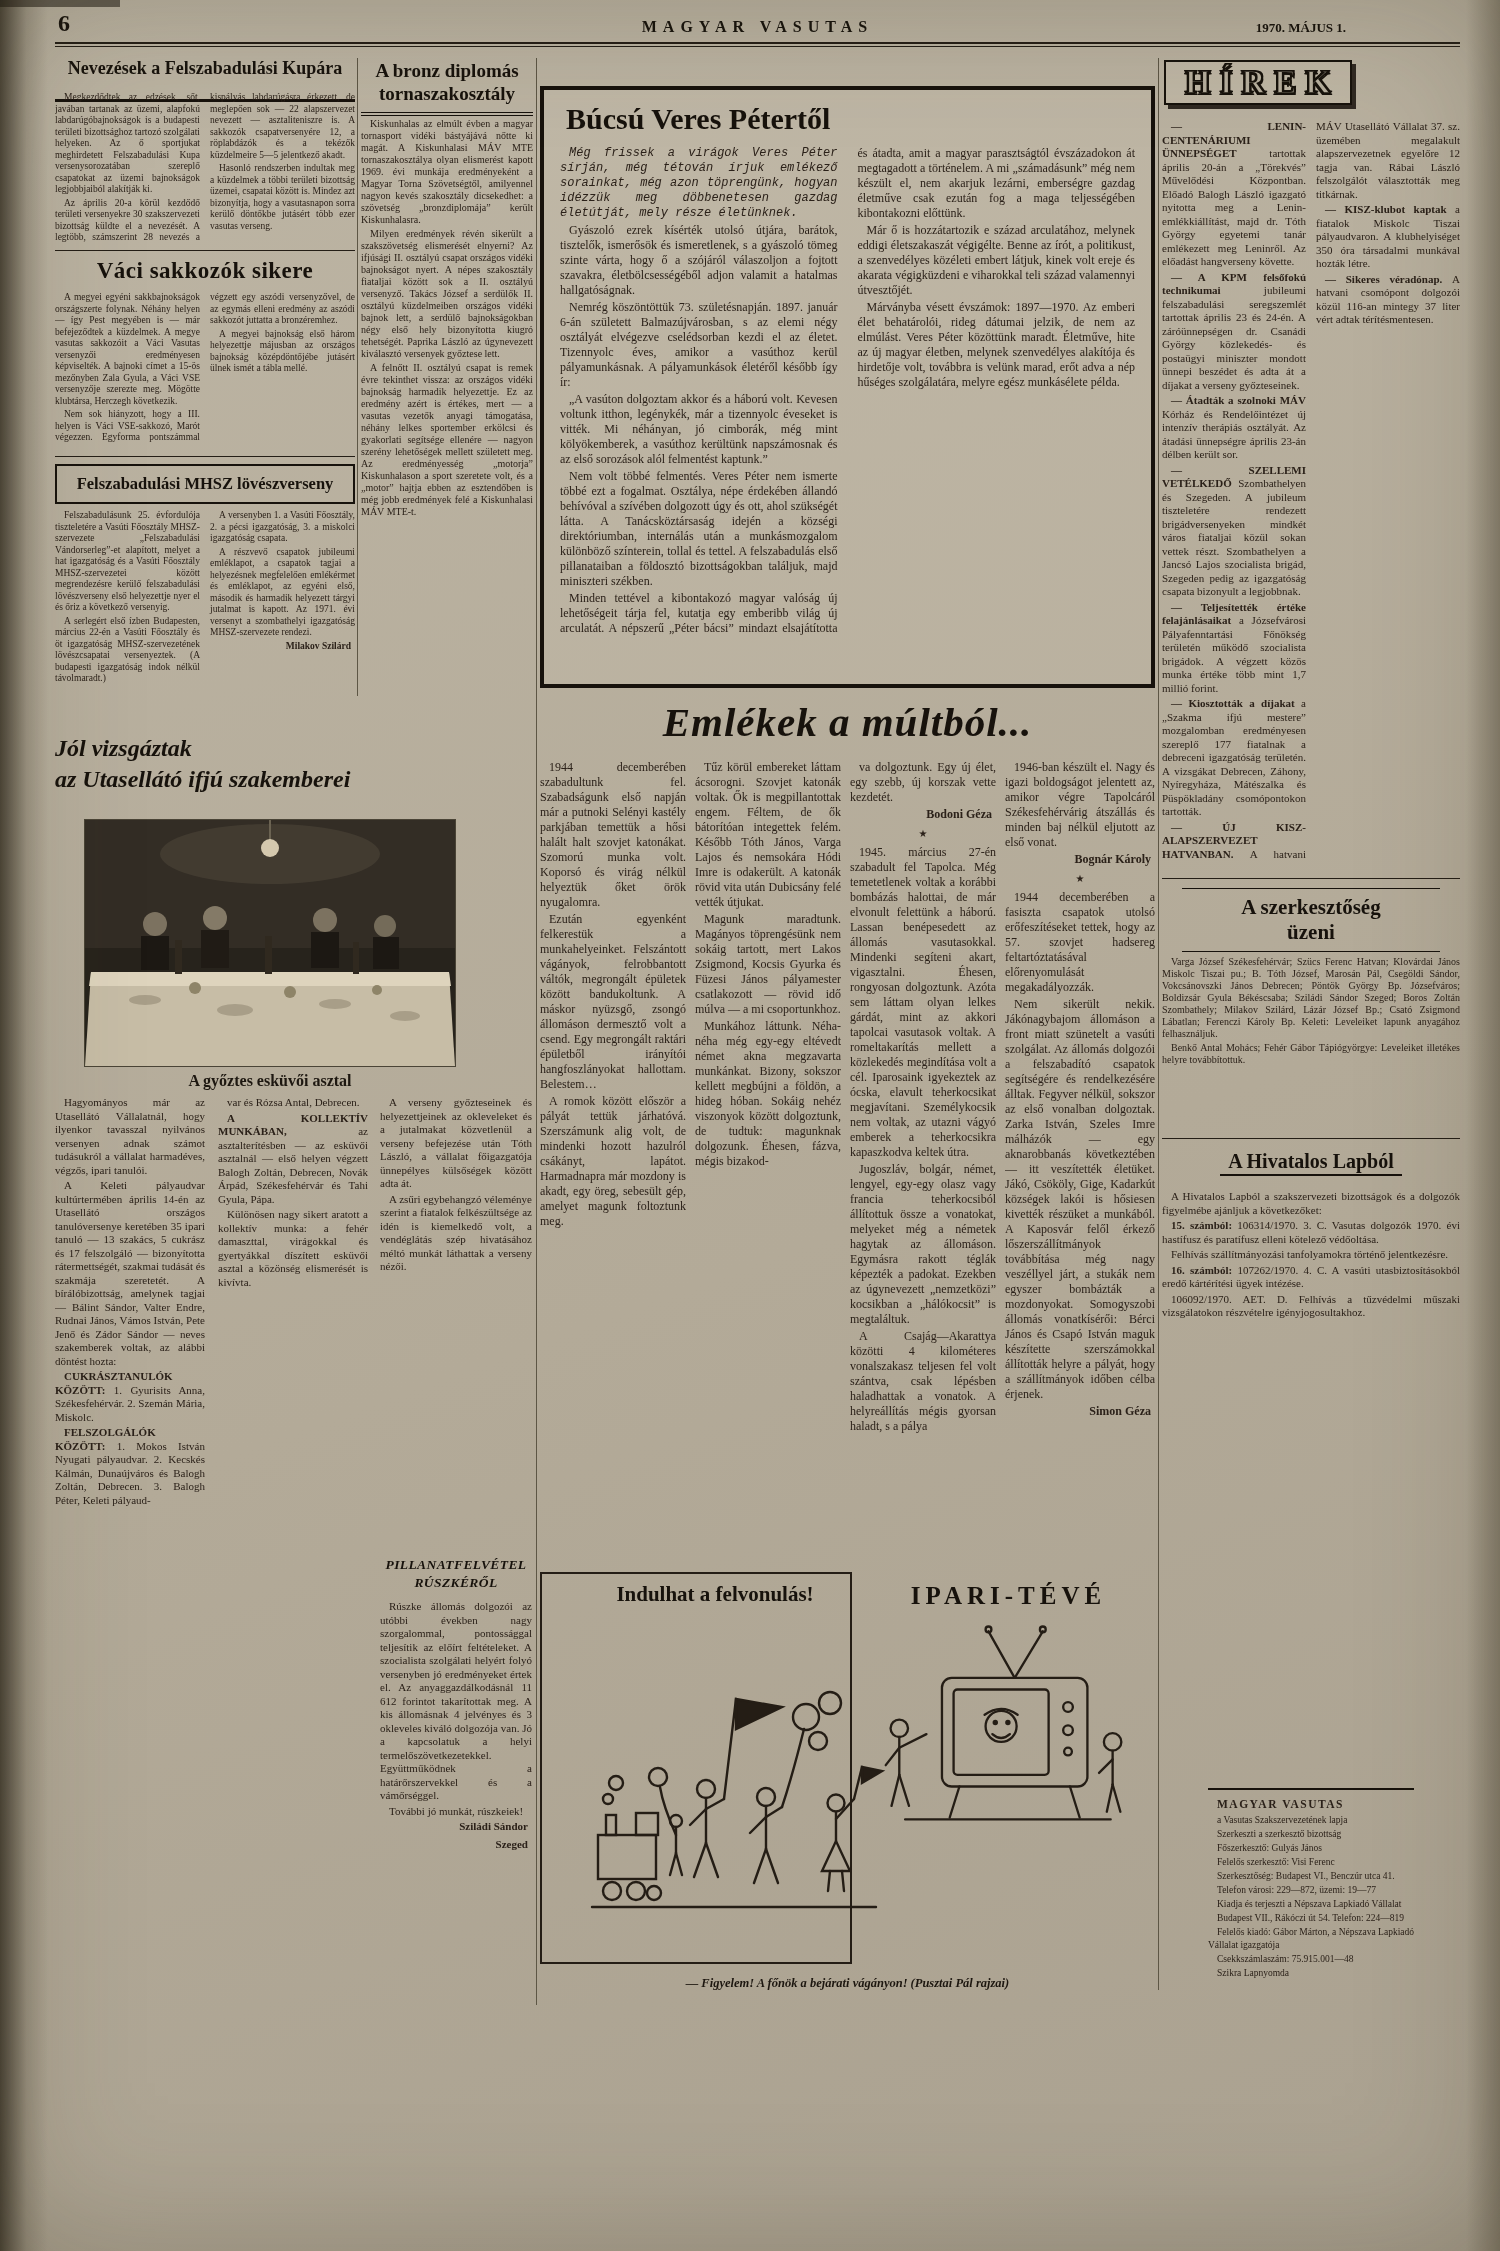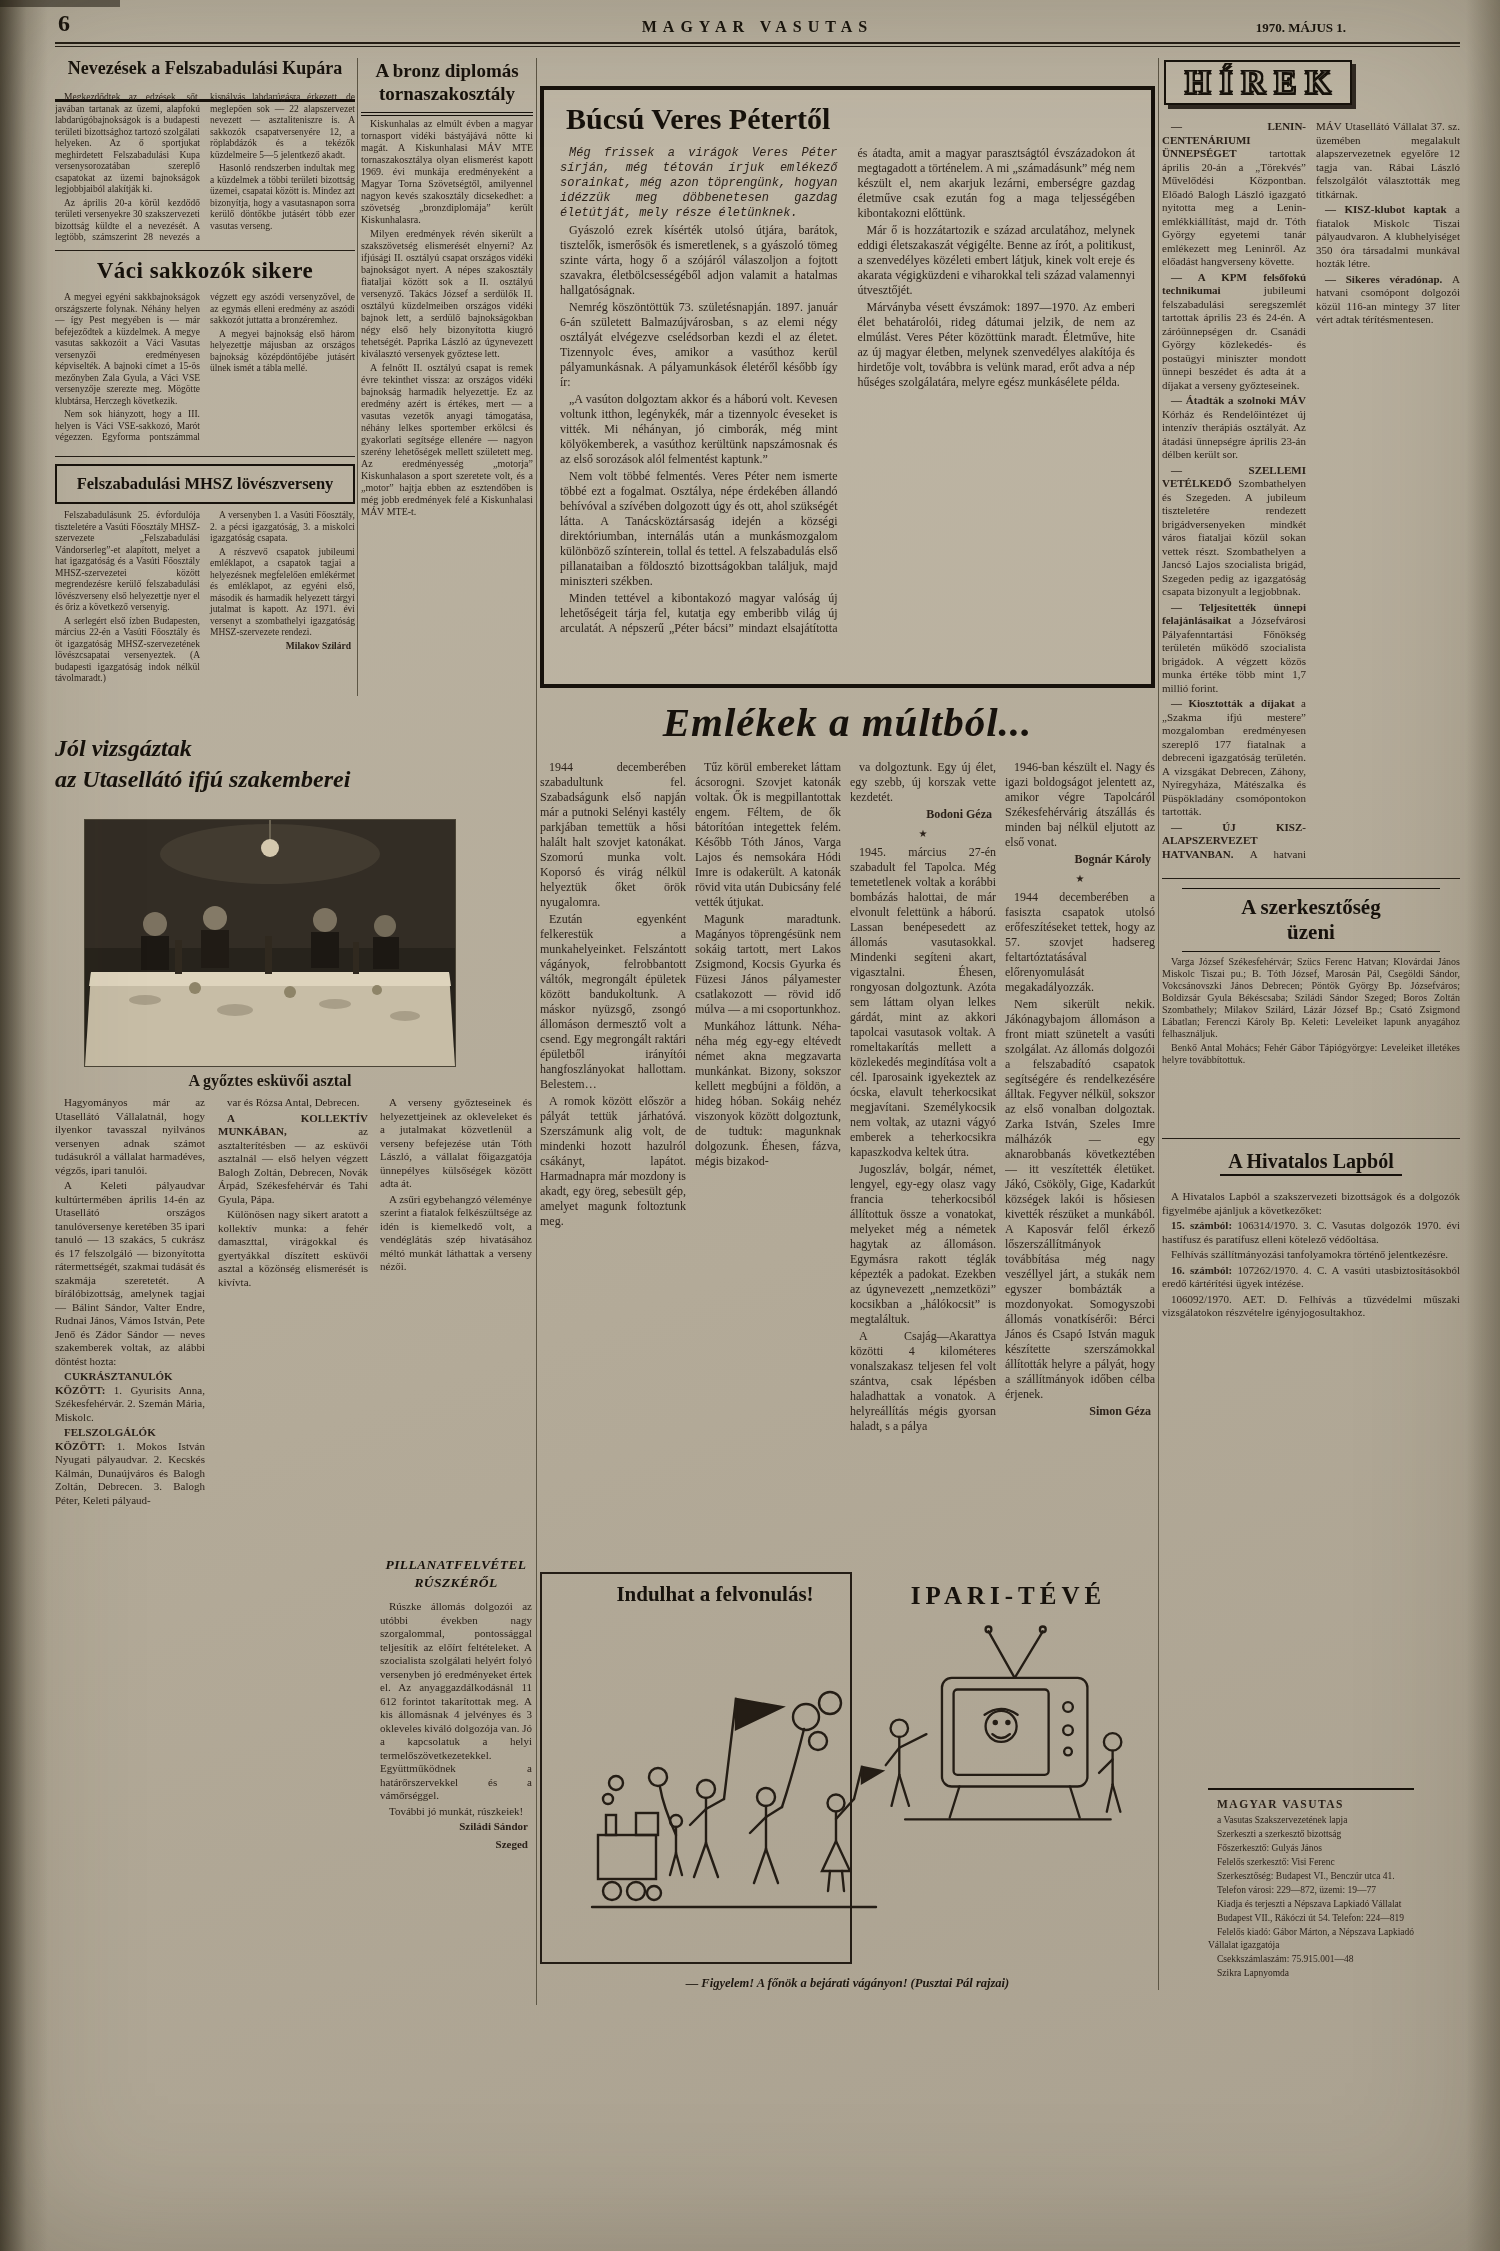--- a/index.html
+++ b/index.html
@@ -134,21 +134,21 @@
 
   <section>
     <div class="abs hirek-box" style="left:1164px;top:60px;width:188px;">
       <div class="hirek-word">HÍREK</div>
     </div>
     <div class="abs body-txt fs11 cols2" style="left:1162px;top:120px;width:298px;height:752px;">
         <p class="para"><b>— LENIN-CENTENÁRIUMI ÜNNEPSÉGET </b>tartottak április 20-án a „Törekvés” Művelődési Központban. Előadó Balogh László igazgató nyitotta meg a Lenin-emlékkiállítást, majd dr. Tóth György egyetemi tanár emlékezett meg Leninről. Az előadást hangverseny követte.</p>
         <p class="para"><b>— A KPM felsőfokú technikumai </b>jubileumi felszabadulási seregszemlét tartottak április 23 és 24-én. A záróünnepségen dr. Csanádi György közlekedés- és postaügyi miniszter mondott ünnepi beszédet és adta át a díjakat a verseny győzteseinek.</p>
         <p class="para"><b>— Átadták a szolnoki MÁV </b>Kórház és Rendelőintézet új intenzív therápiás osztályát. Az átadási ünnepségre április 23-án délben került sor.</p>
         <p class="para"><b>— SZELLEMI VETÉLKEDŐ </b>Szombathelyen és Szegeden. A jubileum tiszteletére rendezett brigádversenyeken mindkét város fiataljai közül sokan vettek részt. Szombathelyen a Jancsó Lajos szocialista brigád, Szegeden pedig az igazgatóság csapata bizonyult a legjobbnak.</p>
-        <p class="para"><b>— Teljesítették ünnepi felajánlásaikat </b>a Józsefvárosi Pályafenntartási Főnökség területén működő szocialista brigádok. A végzett közös munka értéke több mint 1,7 millió forint.</p>
+        <p class="para"><b>— Teljesítették értéke felajánlásaikat </b>a Józsefvárosi Pályafenntartási Főnökség területén működő szocialista brigádok. A végzett közös munka értéke több mint 1,7 millió forint.</p>
         <p class="para"><b>— Kiosztották a díjakat </b>a „Szakma ifjú mestere” mozgalomban eredményesen szereplő 177 fiatalnak a debreceni igazgatóság területén. A vizsgákat Debrecen, Záhony, Nyíregyháza, Mátészalka és Püspökladány csomópontokon tartották.</p>
         <p class="para"><b>— ÚJ KISZ-ALAPSZERVEZET HATVANBAN. </b>A hatvani MÁV Utasellátó Vállalat 37. sz. üzemében megalakult alapszervezetnek egyelőre 12 tagja van. Rábai László felszolgálót választották meg titkárnak.</p>
         <p class="para"><b>— KISZ-klubot kaptak </b>a fiatalok Miskolc Tiszai pályaudvaron. A klubhelyiséget 350 óra társadalmi munkával hozták létre.</p>
         <p class="para"><b>— Sikeres véradónap. </b>A hatvani csomópont dolgozói közül 116-an mintegy 37 liter vért adtak térítésmentesen.</p>
       </div>
   </section>
   <div class="rule-h" style="left:1162px;top:878px;width:298px;"></div>
 
   <section>
     <h2 class="abs hl hl-szerk" style="left:1182px;top:888px;width:258px;">

